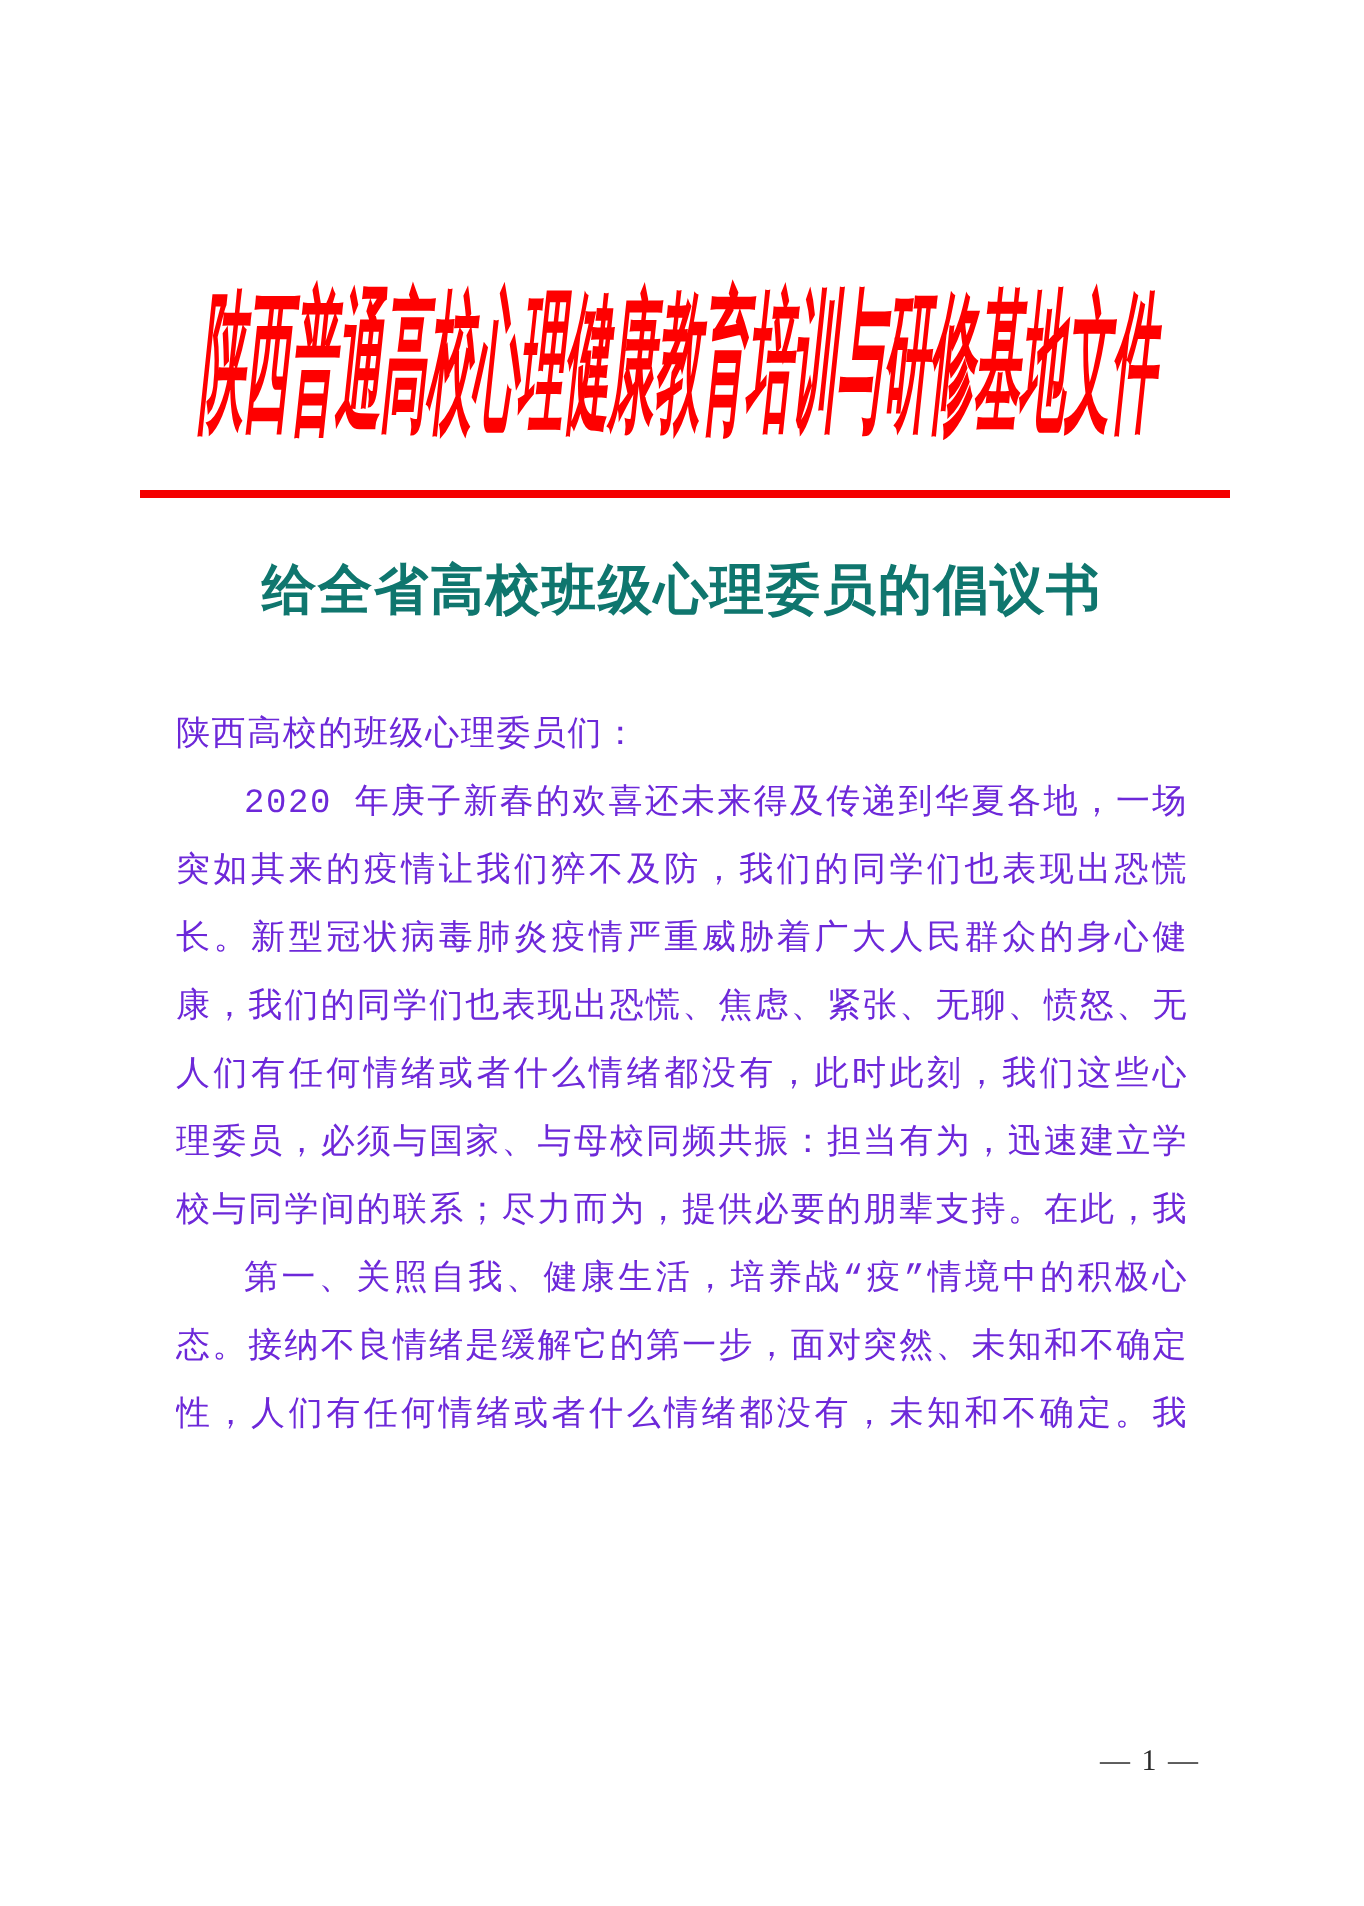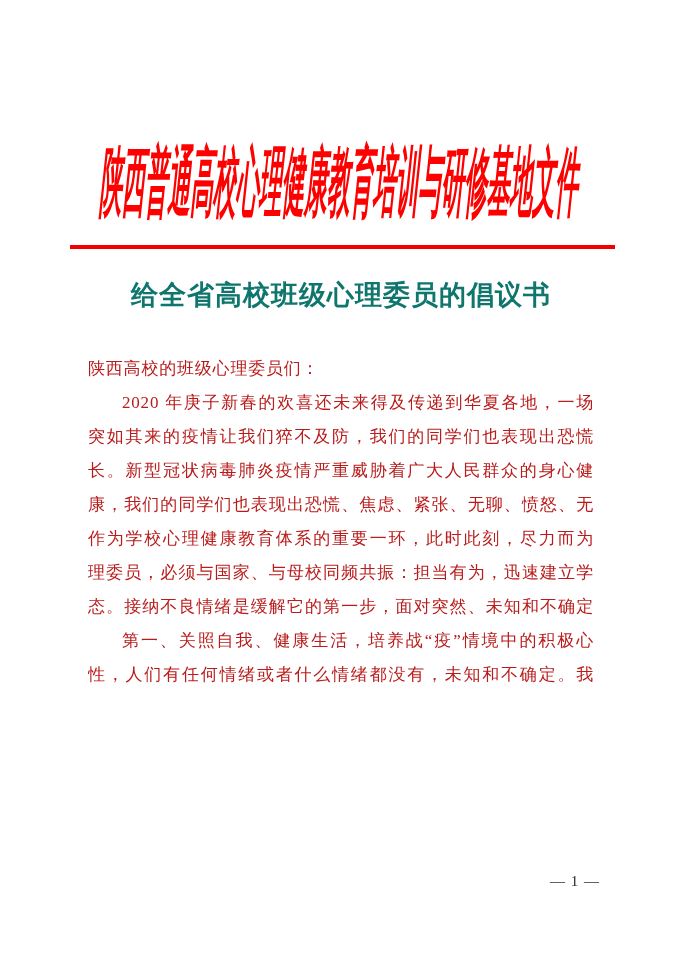--- a/index.html
+++ b/index.html
@@ -63,21 +63,22 @@
   }
   
   .body-block {
     position: absolute;
     top: 352px;
     left: 88px;
     width: 506px;
     font-size: 17px;
     line-height: 34px;
     letter-spacing: 0.8px;
-    color: #b91c1c;
+    color: #6d28d9;
+    font-family: Liberation Mono, monospace;
   }
   .line {
     height: 34px;
     overflow: hidden;
   }
   .line.indent {
     text-indent: 2em;
   }
   .line.just {
     text-align: justify;
@@ -108,22 +109,23 @@
   <div class="red-rule"></div>
 
   <h1 class="doc-title">给全省高校班级心理委员的倡议书</h1>
 
   <div class="body-block">
     <div class="line">陕西高校的班级心理委员们：</div>
     <div class="line indent just">2020 年庚子新春的欢喜还未来得及传递到华夏各地，一场</div>
     <div class="line just">突如其来的疫情让我们猝不及防，我们的同学们也表现出恐慌</div>
     <div class="line just">长。新型冠状病毒肺炎疫情严重威胁着广大人民群众的身心健</div>
     <div class="line just">康，我们的同学们也表现出恐慌、焦虑、紧张、无聊、愤怒、无</div>
-    <div class="line just">作为学校心理健康教育体系的重要一环，此时此刻，尽力而为</div>
+    <div class="line just">人们有任何情绪或者什么情绪都没有，此时此刻，我们这些心</div>
     <div class="line just">理委员，必须与国家、与母校同频共振：担当有为，迅速建立学</div>
+    <div class="line just">校与同学间的联系；尽力而为，提供必要的朋辈支持。在此，我</div>
+    <div class="line indent just">第一、关照自我、健康生活，培养战“疫”情境中的积极心</div>
     <div class="line just">态。接纳不良情绪是缓解它的第一步，面对突然、未知和不确定</div>
-    <div class="line indent just">第一、关照自我、健康生活，培养战“疫”情境中的积极心</div>
     <div class="line just">性，人们有任何情绪或者什么情绪都没有，未知和不确定。我</div>
   </div>
 
   <div class="page-number">— 1 —</div>
 
 </div>
 
 </body></html>

